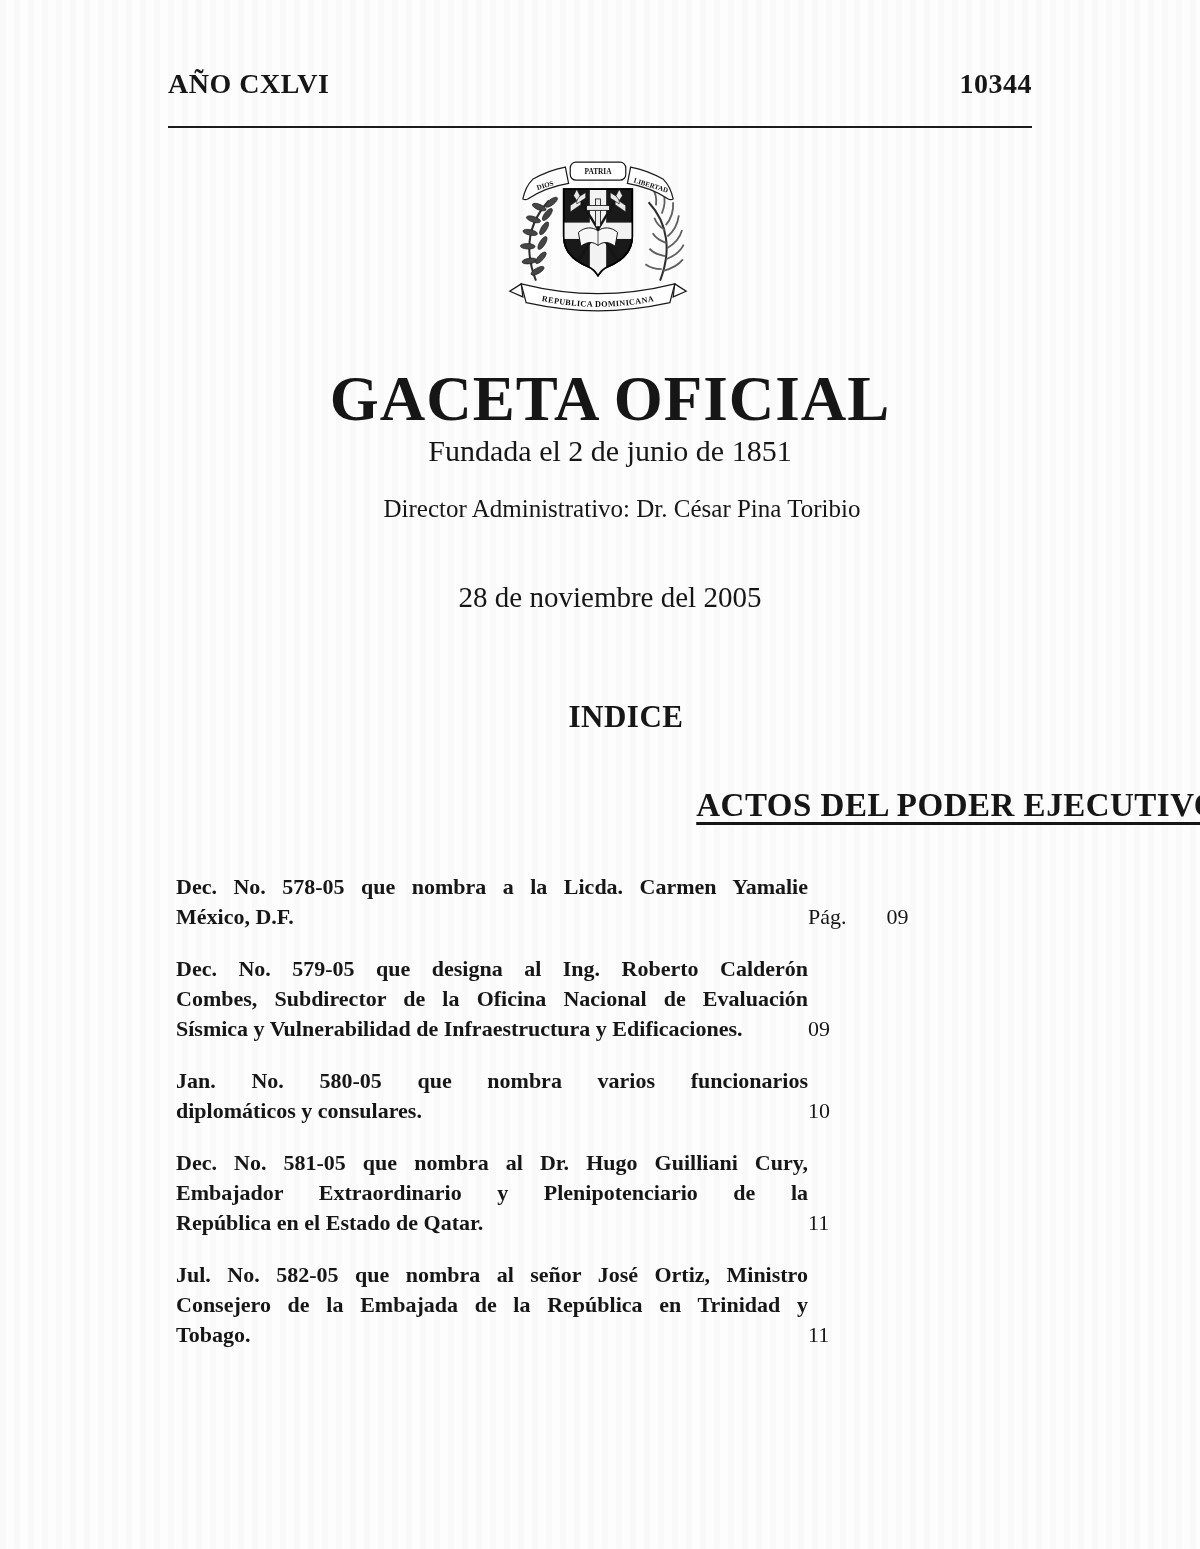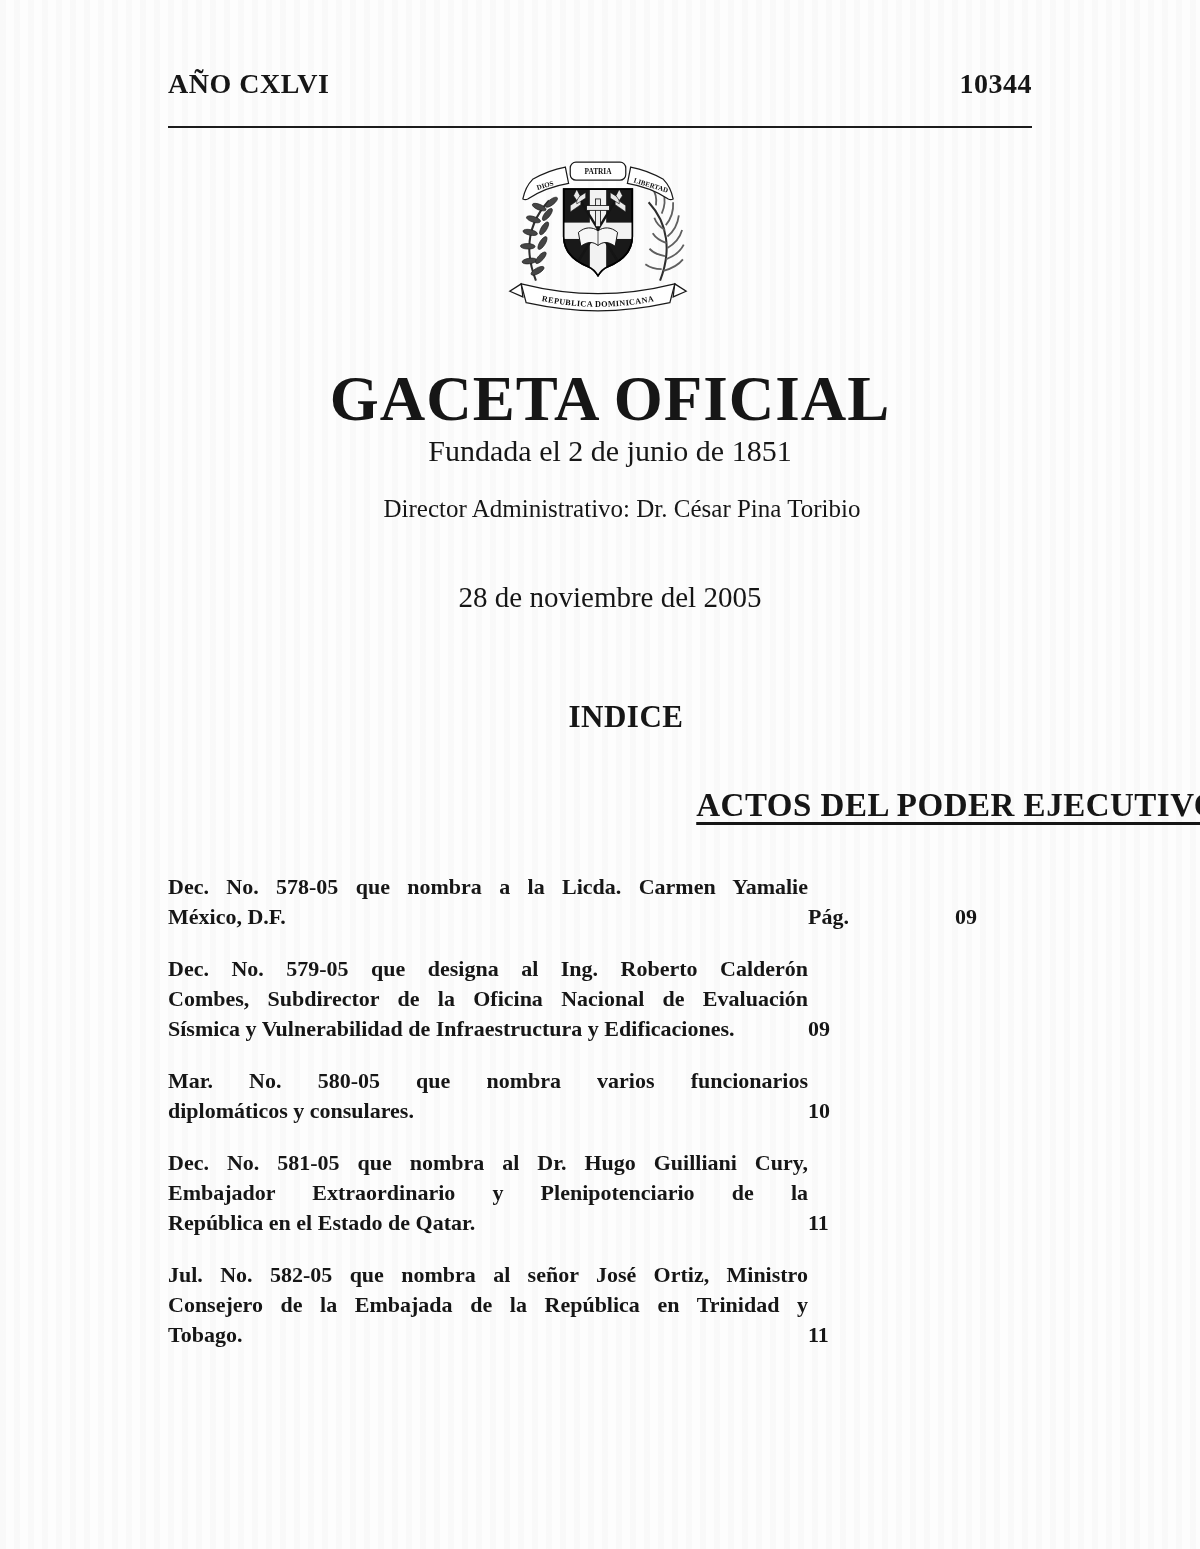--- a/index.html
+++ b/index.html
@@ -33,25 +33,25 @@
     text-align:center; font-size:31px; font-weight:bold; letter-spacing:0.5px;
   }
   .actos {
     position:absolute; top:787px; left:0; width:100%; margin:0;
     text-align:right; font-size:33px; font-weight:bold; letter-spacing:0.5px;
     text-decoration:underline; text-decoration-thickness:3px; text-underline-offset:6px;
   }
   .toc { position:absolute; top:872px; left:168px; width:864px; }
   .entry { display:flex; align-items:flex-end; margin-bottom:22px; }
   .entry-text { width:640px; font-size:22px; font-weight:bold; line-height:30px; }
-  .jline { text-align:justify; text-align-last:justify; }
+  .jline { text-align:justify; text-align-last:justify;margin-left:8px; }
   .jline.last { text-align-last:left; }
   .entry-page {
-    flex:1; display:flex; justify-content:space-between; align-items:flex-end;
-    gap:30px; padding-right:55px; font-size:22px; font-weight:bold; line-height:30px;
+    flex:1; display:flex; justify-content:flex-start; align-items:flex-end;
+    gap:40px; padding-right:55px; font-size:22px; font-weight:normal; line-height:30px;
   }
   .emblem text { font-family:"Liberation Serif","DejaVu Serif",serif; font-weight:bold; fill:#111; }
 </style>
 </head>
 <body>
 
 <div class="page">
 
   <div class="masthead-row">
     <span>AÑO CXLVI</span>
@@ -185,21 +185,21 @@
         <div class="jline">Combes, Subdirector de la Oficina Nacional de Evaluación</div>
         <div class="jline last">Sísmica y Vulnerabilidad de Infraestructura y Edificaciones.</div>
       </div>
       <div class="entry-page">
         <span>09</span>
       </div>
     </div>
 
     <div class="entry">
       <div class="entry-text">
-        <div class="jline">Mar. No. 580-05 que nombra varios funcionarios</div>
+        <div class="jline">Jan. No. 580-05 que nombra varios funcionarios</div>
         <div class="jline last">diplomáticos y consulares.</div>
       </div>
       <div class="entry-page">
         <span>10</span>
       </div>
     </div>
 
     <div class="entry">
       <div class="entry-text">
         <div class="jline">Dec. No. 581-05 que nombra al Dr. Hugo Guilliani Cury,</div>

